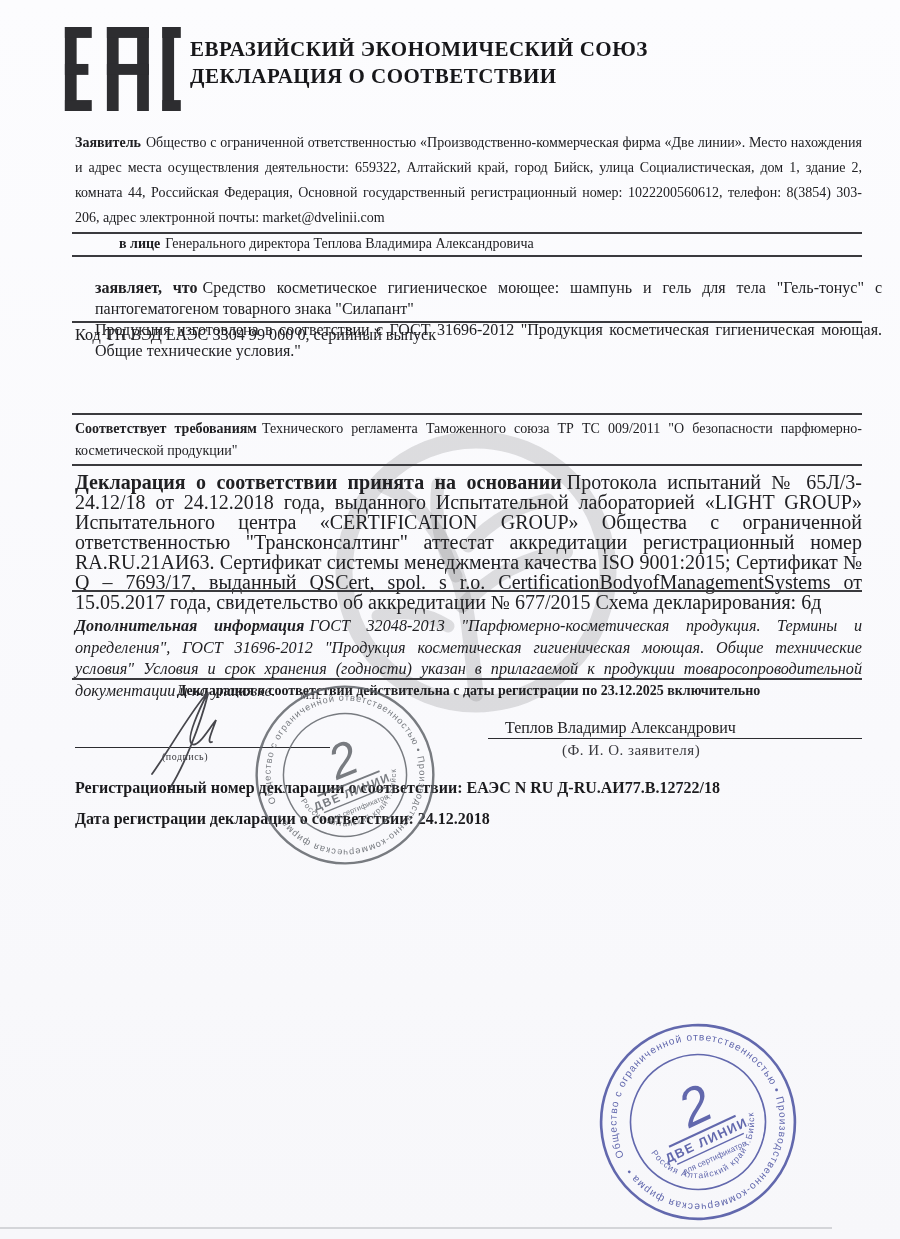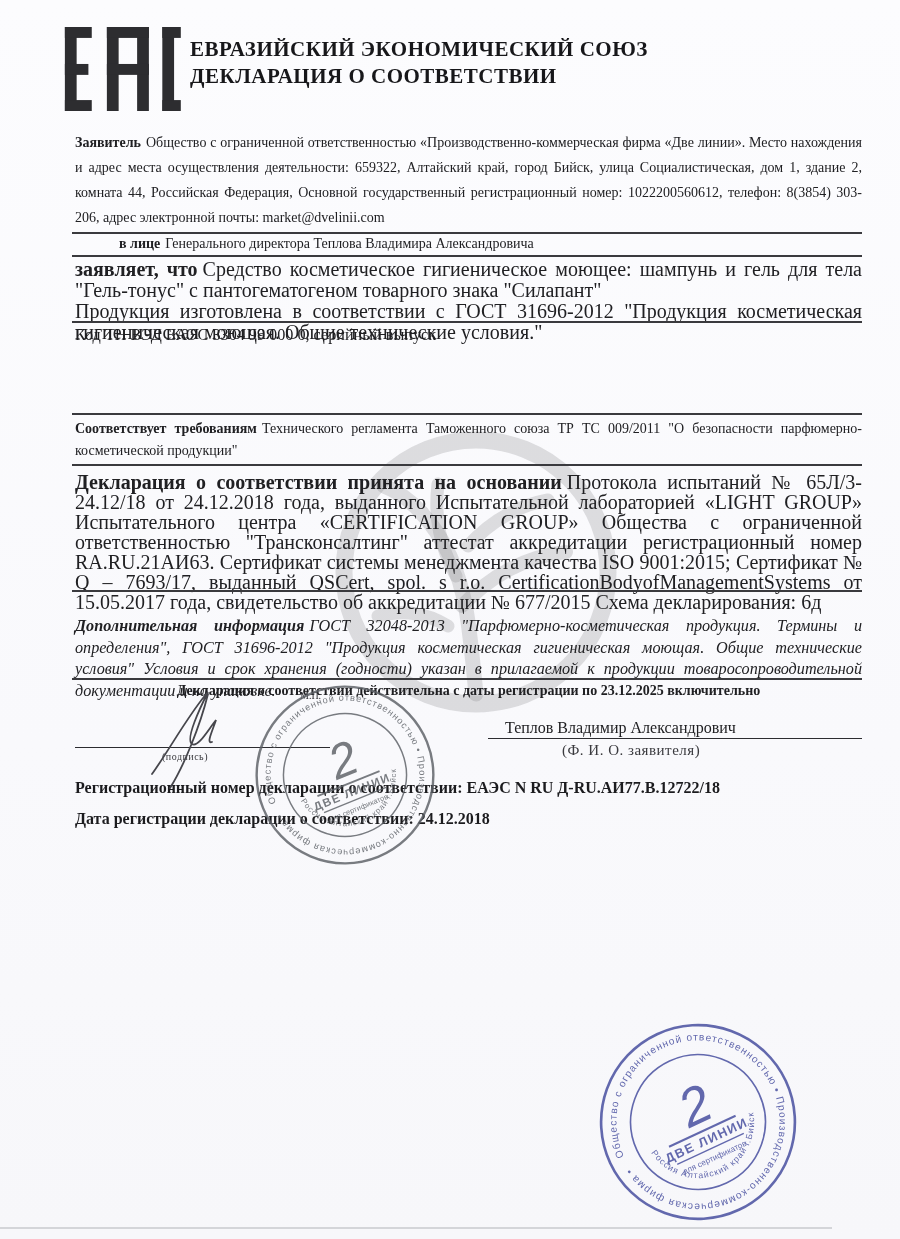--- a/index.html
+++ b/index.html
@@ -83,21 +83,21 @@
     <div class="para" style="top:130px; line-height:25px;">
       <span class="lead">Заявитель</span><span>Общество с ограниченной ответственностью «Производственно-коммерческая фирма «Две линии». Место нахождения и адрес места осуществления деятельности: 659322, Алтайский край, город Бийск, улица Социалистическая, дом 1, здание 2, комната 44, Российская Федерация, Основной государственный регистрационный номер: 1022200560612, телефон: 8(3854) 303-206, адрес электронной почты: market@dvelinii.com</span>
     </div>
     <div class="rule" style="top:232px;"></div>
 
     <div class="para" style="top:234px; line-height:20px;margin-left:44px;">
       <span class="lead">в лице</span><span>Генерального директора Теплова Владимира Александровича</span>
     </div>
     <div class="rule" style="top:255px;"></div>
 
-    <div class="para" style="top:259px; line-height:21px; font-size:20px;">
+    <div class="para" style="top:277px; line-height:21px; font-size:16px;margin-left:20px;">
       <span class="blk"><span class="lead">заявляет, что</span><span>Средство косметическое гигиеническое моющее: шампунь и гель для тела "Гель-тонус" с пантогематогеном товарного знака "Силапант"</span></span>
       <span class="blk">Продукция изготовлена в соответствии с ГОСТ 31696-2012 "Продукция косметическая гигиеническая моющая. Общие технические условия."</span>
     </div>
     <div class="rule" style="top:321px;"></div>
 
     <div class="para" style="top:325px; line-height:21.5px; font-size:16.2px;">
       <span class="blk">Код ТН ВЭД ЕАЭС 3304 99 000 0, серийный выпуск</span>
     </div>
     <div class="rule" style="top:413px;"></div>
 

